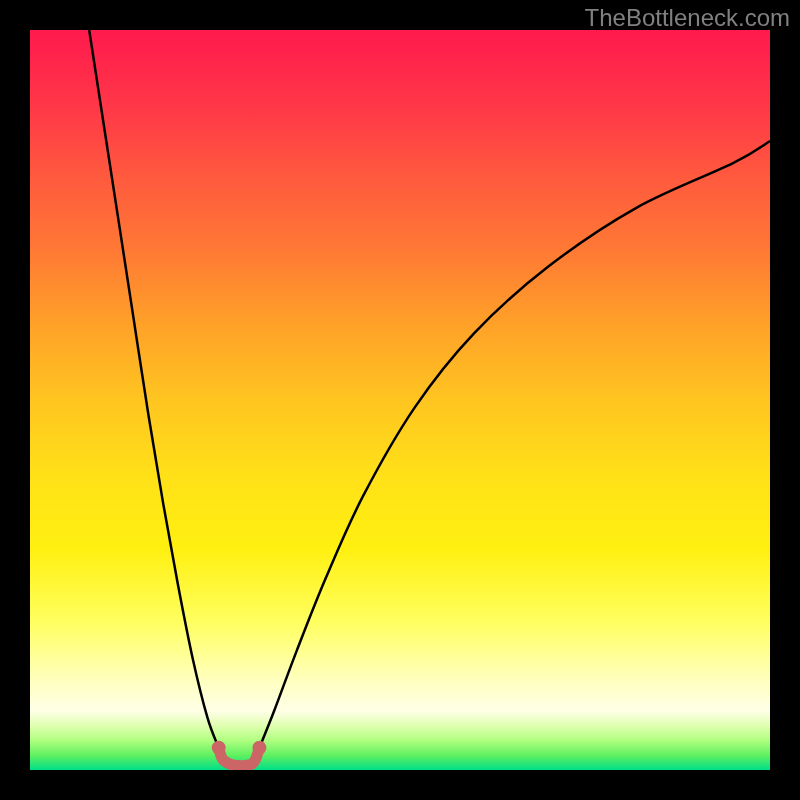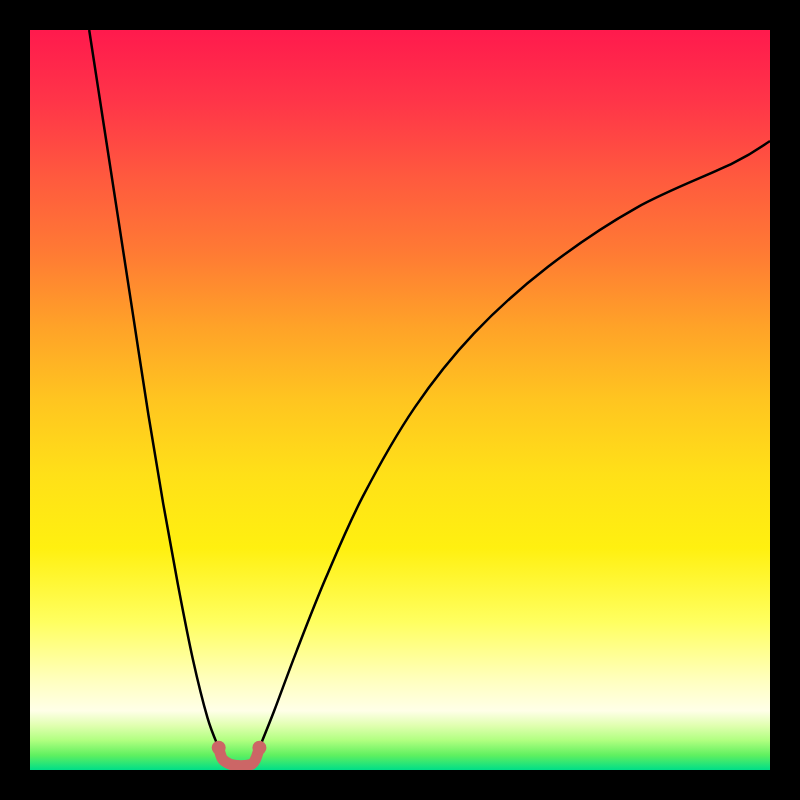--- a/index.html
+++ b/index.html
@@ -63,20 +63,21 @@
     left: 0;
     top: 0;
     width: 740px;
     height: 740px;
   }
 </style>
 </head>
 <body>
 <div class="frame">
 
+  <div class="watermark">TheBottleneck.com</div>
 
   <div class="plot-area">
     <div class="gradient"></div>
     <svg class="curves" viewBox="0 0 740 740" preserveAspectRatio="none">
       <path id="left-branch" fill="none" stroke="#000" stroke-width="2.5" d="M 59.2,0 C 61.66666666666667,16.033333333333342 69.06666666666666,64.13333333333338 74,96.20000000000005 C 78.93333333333334,128.2666666666667 83.86666666666666,160.33333333333331 88.8,192.39999999999998 C 93.73333333333333,224.46666666666664 98.66666666666667,256.53333333333336 103.60000000000001,288.6 C 108.53333333333335,320.6666666666667 113.46666666666667,353.9666666666667 118.4,384.8 C 123.33333333333334,415.6333333333333 128.26666666666665,445.23333333333335 133.2,473.6 C 138.13333333333333,501.9666666666667 143.06666666666666,529.1 148,555 C 152.93333333333334,580.9 157.86666666666667,606.8 162.8,629 C 167.73333333333335,651.2 173.28333333333333,673.4000000000001 177.6,688.2 C 181.91666666666666,703 186.85000000000002,712.8666666666667 188.70000000000002,717.8"></path>
       <path id="right-branch" fill="none" stroke="#000" stroke-width="2.5" d="M 229.4,717.8 C 231.86666666666667,711.6333333333333 238.03333333333336,696.8333333333333 244.20000000000002,680.8 C 250.36666666666667,664.7666666666667 257.76666666666665,643.8 266.4,621.6 C 275.0333333333333,599.4000000000001 284.9,573.5 296,547.6 C 307.1,521.7 318.2,494.56666666666666 333,466.2 C 347.8,437.8333333333333 366.3,404.53333333333336 384.8,377.40000000000003 C 403.3,350.2666666666667 421.8,326.83333333333337 444,303.40000000000003 C 466.2,279.9666666666667 490.8666666666667,257.76666666666665 518,236.79999999999995 C 545.1333333333333,215.8333333333333 575.9666666666666,194.86666666666667 606.8,177.60000000000002 C 637.6333333333333,160.33333333333337 680.8,144.30000000000004 703,133.20000000000005 C 725.2,122.10000000000004 733.8333333333334,114.7 740,111"></path>
       <path id="valley-marker" fill="none" stroke="#cc6666" stroke-width="11" stroke-linecap="round" stroke-linejoin="round" d="M 188.70000000000002,717.8 C 189.3166666666667,719.65 190.55,726.1866666666666 192.4,728.9 C 194.25,731.6133333333333 197.33333333333334,732.97 199.8,734.08 C 202.26666666666668,735.19 204.73333333333335,735.3133333333333 207.20000000000002,735.56 C 209.66666666666669,735.8066666666666 212.13333333333333,735.8066666666666 214.6,735.56 C 217.06666666666666,735.3133333333333 220.15,735.19 222,734.08 C 223.85,732.97 224.46666666666664,731.6133333333333 225.7,728.9 C 226.93333333333334,726.1866666666666 228.78333333333333,719.65 229.4,717.8"></path>
       <circle id="marker-dot-left" r="7" fill="#cc6666" cx="188.70000000000002" cy="717.8"></circle>
       <circle id="marker-dot-right" r="7" fill="#cc6666" cx="229.4" cy="717.8"></circle>
     </svg>

